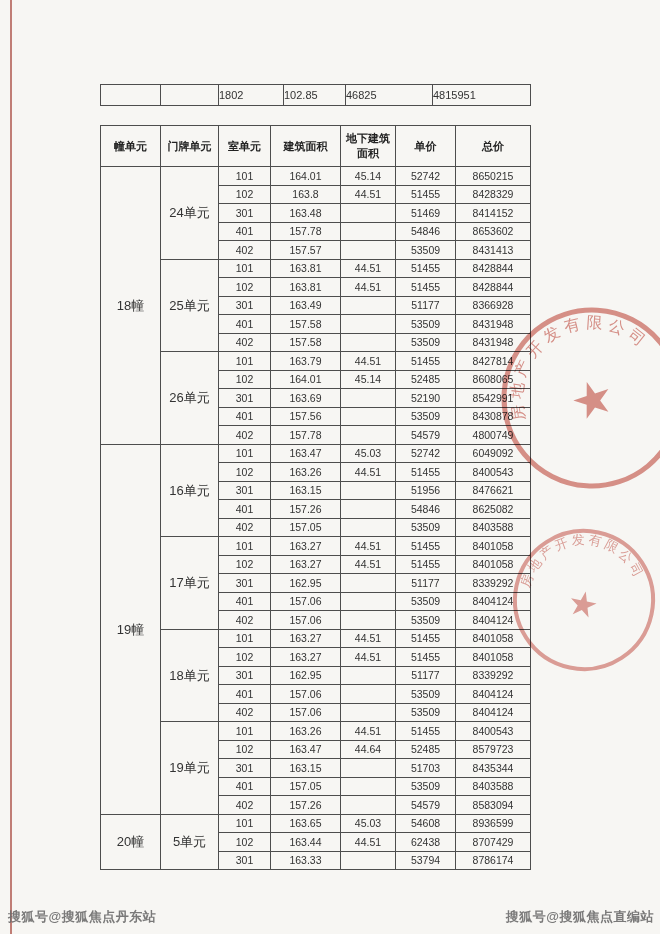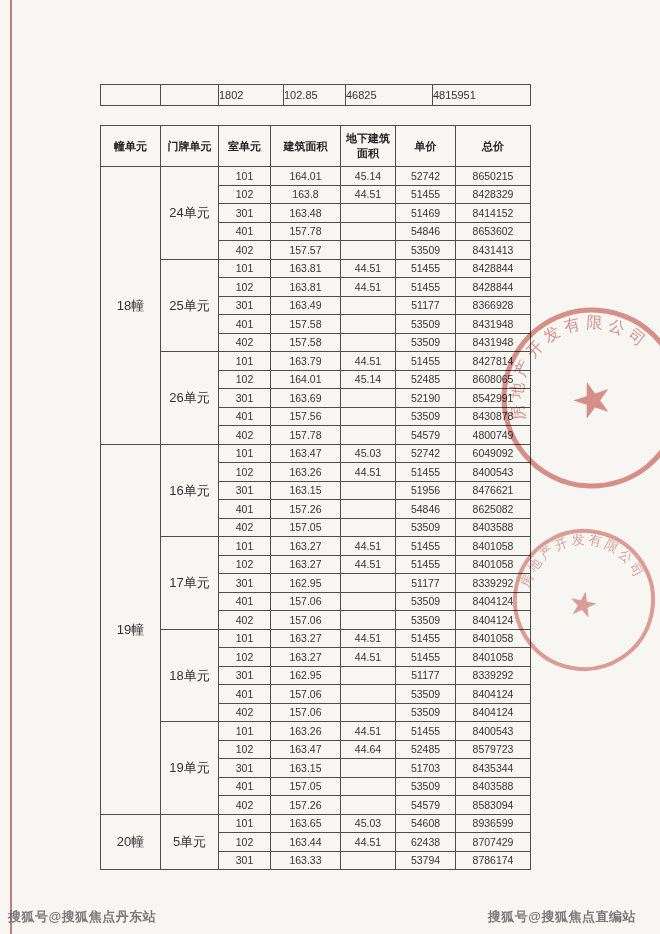--- a/index.html
+++ b/index.html
@@ -27,21 +27,21 @@
   .stamp.s1{left:497px;top:303px;width:190px;height:190px;opacity:.55;
     transform:rotate(-18deg);}
   .stamp.s2{left:508px;top:524px;width:152px;height:152px;opacity:.48;
     transform:rotate(12deg);}
   .stamp text{fill:#bf3b2f;}
   .stamp .ring{fill:none;stroke:#bf3b2f;}
   
   .watermark{position:absolute;bottom:8px;font-size:13px;font-weight:bold;
     color:rgba(108,108,108,.9);letter-spacing:.5px;}
   .watermark.wl{left:8px;}
-  .watermark.wr{right:24px;}
+  .watermark.wr{right:6px;}
 </style>
 </head>
 <body>
 
 <div class="page">
 
   <div class="red-edge"></div>
 
   <table class="frag">
     <colgroup>

